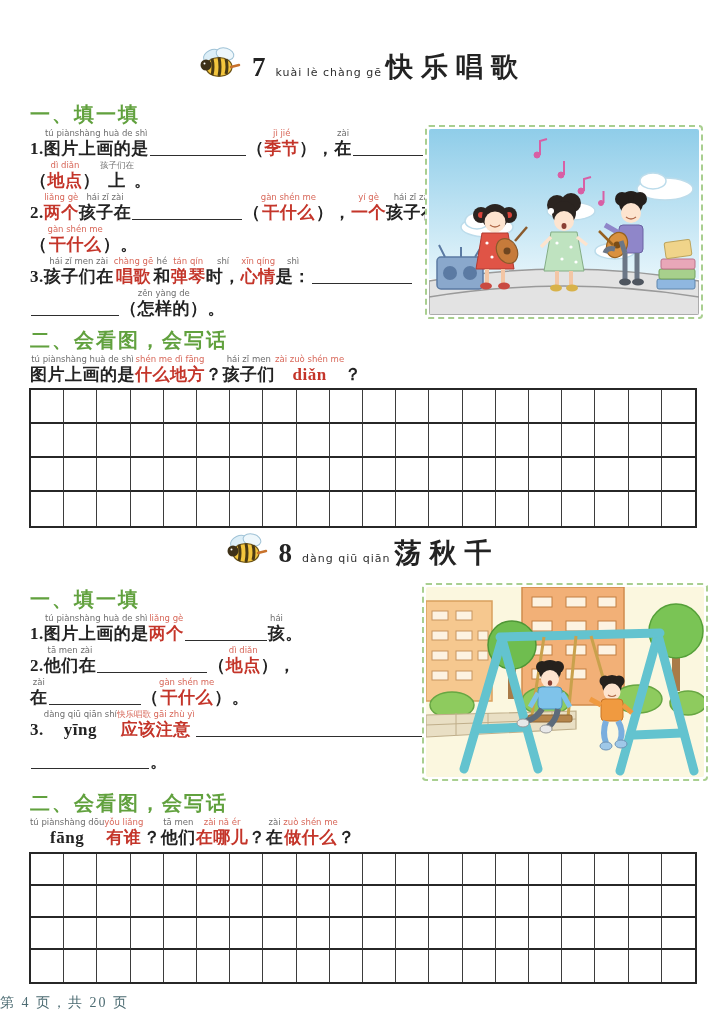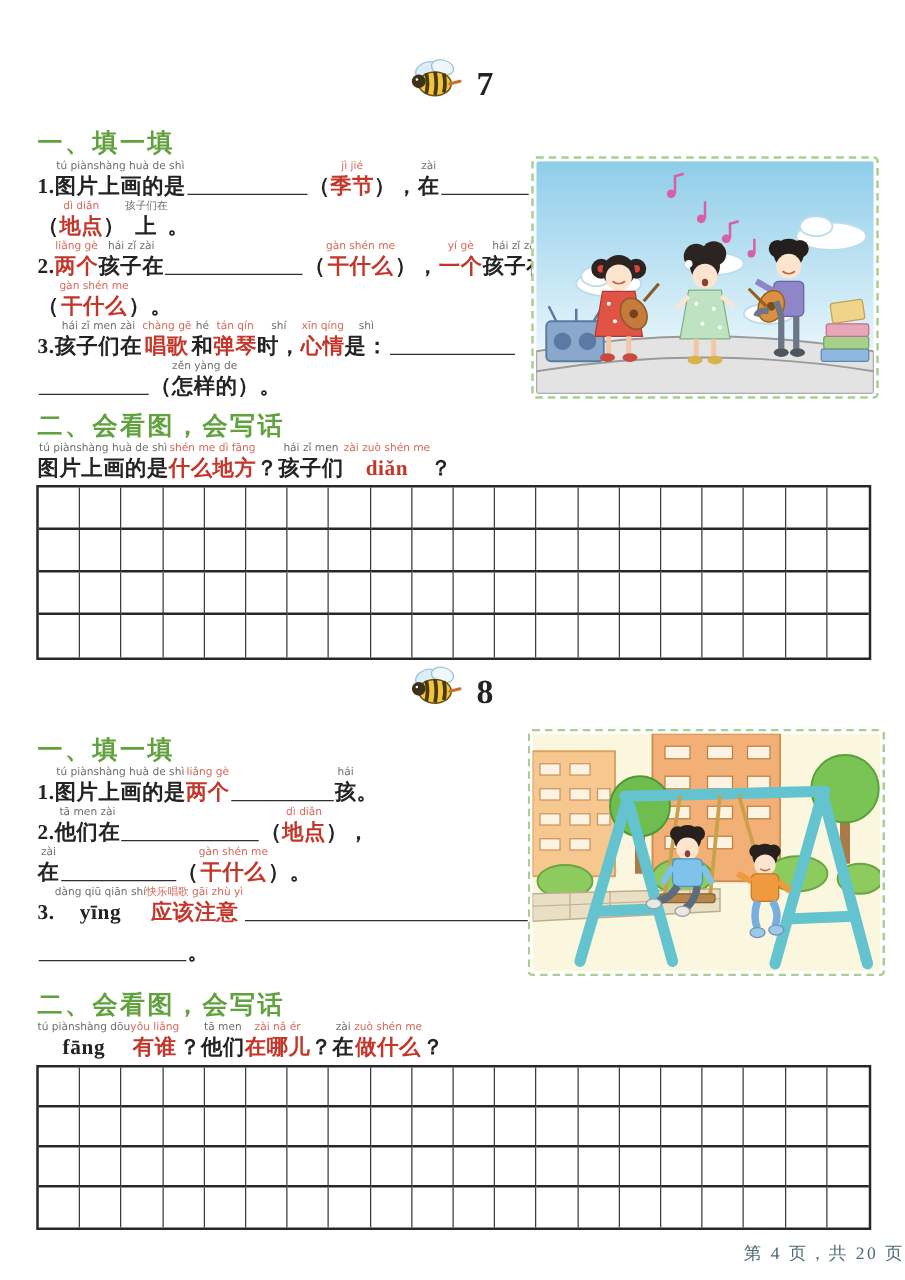--- a/index.html
+++ b/index.html
@@ -28,39 +28,43 @@
   .blank { display:inline-block; border-bottom:1.6px solid #2e2e2e; height:1px; margin:0 1px 3px 1px; }
   
   .w-grid { position:absolute; left:29px; width:668px; display:grid; grid-template-columns:repeat(20,1fr); border:2px solid #272727; box-sizing:border-box; background:#fff; }
   .w-grid .cell { border-right:1px solid #3d3d3d; border-bottom:2px solid #272727; box-sizing:border-box; }
   .w-grid .cell:nth-child(20n) { border-right:none; }
   .w-grid .cell:nth-last-child(-n+20) { border-bottom:none; }
   
   .illus { position:absolute; border:2px dashed #a9cf90; border-radius:4px; padding:2px; background:#ffffff; box-sizing:border-box; }
   .illus svg { display:block; border-radius:2px; }
   
-  .page-footer { position:absolute; left:0; bottom:12px; width:724px; text-align:right;
+  .page-footer { position:absolute; left:0; bottom:12px; width:724px; text-align:left;
     font-size:14px; letter-spacing:2px; color:#4c6b72; }
 </style>
 </head>
 <body>
 
 <div class="page">
 
   <div class="lesson-title" style="top:46px;">
     <svg class="bee" viewBox="0 0 46 34">
       <ellipse cx="14" cy="10" rx="9" ry="6" fill="#dceef7" stroke="#9fc2d6" stroke-width="1" transform="rotate(-25 14 10)"></ellipse>
       <ellipse cx="27" cy="8" rx="9" ry="6" fill="#eef7fb" stroke="#9fc2d6" stroke-width="1" transform="rotate(15 27 8)"></ellipse>
       <ellipse cx="21" cy="21" rx="13" ry="9.5" fill="#f3c53d" stroke="#6b5318" stroke-width="1.2"></ellipse>
       <path d="M14 12.5 Q16 21 14 29 M21 11.5 Q23 21 21 30 M28 13 Q30 21 28 28" stroke="#4a3a14" stroke-width="3" fill="none"></path>
       <circle cx="8" cy="19" r="5.5" fill="#3e3118"></circle>
       <circle cx="6.5" cy="17.5" r="1" fill="#fff"></circle>
       <path d="M33 21 L41 19" stroke="#c8722c" stroke-width="2.5" stroke-linecap="round"></path>
     </svg>
     <span class="title-num">7</span>
+    <span class="title-col">
+      <span class="title-py">kuài lè chàng gē</span>
+      <span class="title-txt">快乐唱歌</span>
+    </span>
   </div>
 
   <div class="part-heading" style="top:101px; color:#61a13e;">一、填一填</div>
   <div class="q-area" style="top:127px;" id="fill-0">
       <div class="q-line">
         <span class="seg">
           <span class="py">&nbsp;</span>
           <span class="tx">1.</span>
         </span>
         <span class="seg">
@@ -429,20 +433,24 @@
     <svg class="bee" viewBox="0 0 46 34">
       <ellipse cx="14" cy="10" rx="9" ry="6" fill="#dceef7" stroke="#9fc2d6" stroke-width="1" transform="rotate(-25 14 10)"></ellipse>
       <ellipse cx="27" cy="8" rx="9" ry="6" fill="#eef7fb" stroke="#9fc2d6" stroke-width="1" transform="rotate(15 27 8)"></ellipse>
       <ellipse cx="21" cy="21" rx="13" ry="9.5" fill="#f3c53d" stroke="#6b5318" stroke-width="1.2"></ellipse>
       <path d="M14 12.5 Q16 21 14 29 M21 11.5 Q23 21 21 30 M28 13 Q30 21 28 28" stroke="#4a3a14" stroke-width="3" fill="none"></path>
       <circle cx="8" cy="19" r="5.5" fill="#3e3118"></circle>
       <circle cx="6.5" cy="17.5" r="1" fill="#fff"></circle>
       <path d="M33 21 L41 19" stroke="#c8722c" stroke-width="2.5" stroke-linecap="round"></path>
     </svg>
     <span class="title-num">8</span>
+    <span class="title-col">
+      <span class="title-py">dàng qiū qiān</span>
+      <span class="title-txt">荡秋千</span>
+    </span>
   </div>
 
   <div class="part-heading" style="top:586px; color:#61a13e;">一、填一填</div>
   <div class="q-area" style="top:612px;" id="fill-1">
       <div class="q-line">
         <span class="seg">
           <span class="py">&nbsp;</span>
           <span class="tx">1.</span>
         </span>
         <span class="seg">

